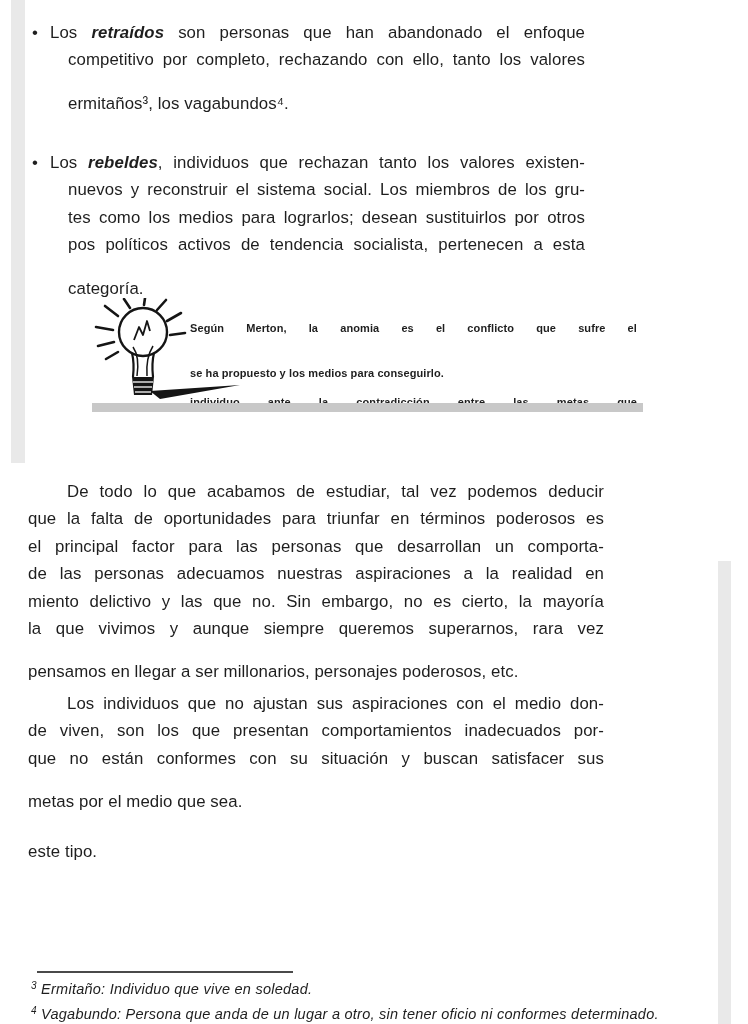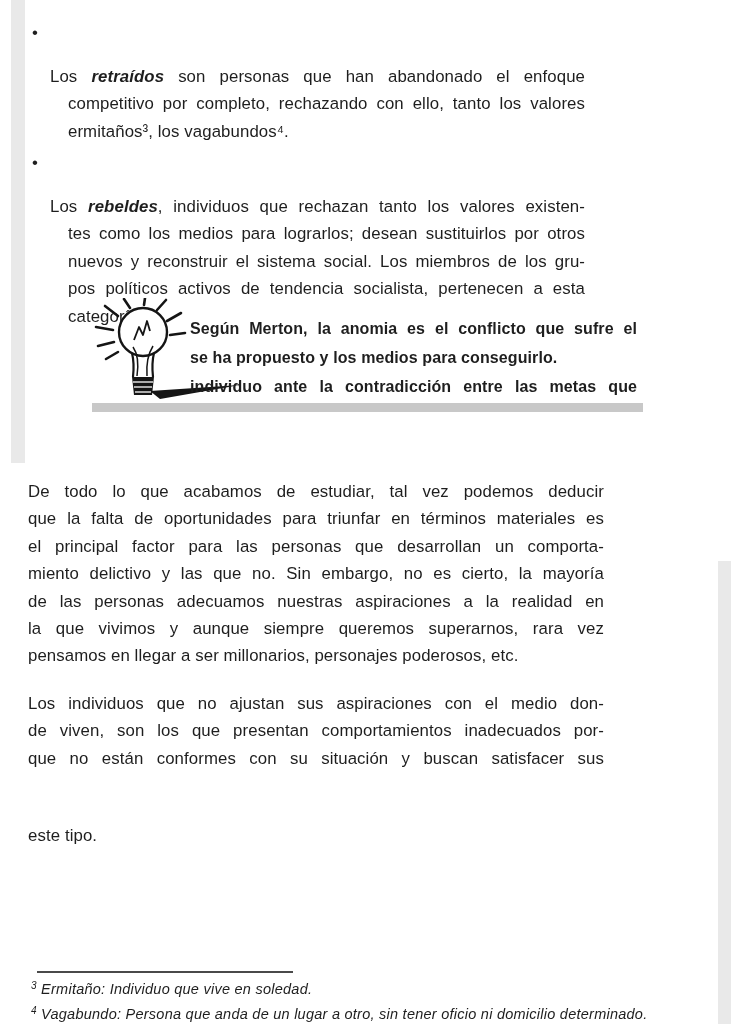--- a/index.html
+++ b/index.html
@@ -13,35 +13,35 @@
   }
   .abs { position: absolute; }
 
   
   .left-bar  { left: 11px;  top: 0;     width: 14px; height: 463px; background: #e9e9e9; }
   .right-bar { left: 718px; top: 561px; width: 13px; height: 463px; background: #e9e9e9; }
 
   
   .body-text { font-size: 16.8px; line-height: 27.4px; letter-spacing: 0.1px; }
   .tline      { text-align: justify; text-align-last: justify; }
-  .tline-last { text-align-last: left; }
+  .tline-last { text-align-last: left; margin-top: 16px; }
   .line1      { text-align: justify; text-align-last: justify; }
 
   .bullet-item   { left: 68px; width: 517px; }
-  .bullet-item .line1 { margin-left: -18px; margin-top: 44px; }
+  .bullet-item .line1 { margin-left: -18px; }
   .bullet-marker { left: 32px; font-size: 16.8px; line-height: 27.4px; }
   .term { font-weight: bold; font-style: italic; }
 
   .para { left: 28px; width: 576px; }
-  .para .line1 { }
+  .para .line1 { margin-left: 39px; }
 
   
   .callout-text {
     left: 190px; top: 314px; width: 447px;
-    font-size: 16px; font-weight: bold; line-height: 29px;
+    font-size: 11px; font-weight: bold; line-height: 29px;
     letter-spacing: 0.1px;
   }
   .callout-bar { left: 92px; top: 403px; width: 551px; height: 9px; background: #c8c8c8; }
   .callout-icon { left: 88px; top: 298px; width: 160px; height: 112px; }
 
   
   .fn-rule { left: 37px; top: 971px; width: 256px; height: 2px; background: #4a4a4a; }
   .footnotes { left: 31px; top: 975px; width: 706px; font-size: 14.5px; line-height: 21px; letter-spacing: 0.25px; }
   .fn-line { white-space: nowrap; font-style: italic; }
   .fn-sup { font-size: 10px; vertical-align: 5px; }
@@ -62,22 +62,22 @@
       <div class="tline tline-last">ermitaños³, los vagabundos⁴.</div>
     </div>
 </div>
 
 <span class="abs bullet-marker" style="top:149px">•</span>
 <div class="abs bullet-item body-text" style="top:149px">
   <div class="line1">
     <span>Los </span><span class="term">rebeldes</span><span>, individuos que rechazan tanto los valores existen-</span>
   </div>
   <div>
+      <div class="tline">nuevos y reconstruir el sistema social. Los miembros de los gru-</div>
       <div class="tline">tes como los medios para lograrlos; desean sustituirlos por otros</div>
-      <div class="tline">nuevos y reconstruir el sistema social. Los miembros de los gru-</div>
       <div class="tline">pos políticos activos de tendencia socialista, pertenecen a esta</div>
       <div class="tline tline-last">categoría.</div>
     </div>
 </div>
 
 <div class="abs callout-icon">
   <svg width="160" height="112" viewBox="0 0 160 112" xmlns="http://www.w3.org/2000/svg">
     <g stroke="#151515" stroke-width="2.6" stroke-linecap="round">
       <line x1="26" y1="44" x2="10" y2="48"></line>
       <line x1="25" y1="32" x2="8" y2="29"></line>
@@ -105,44 +105,45 @@
 <div class="abs callout-text">
     <div class="tline">Según Merton, la anomia es el conflicto que sufre el</div>
     <div class="tline tline-last">se ha propuesto y los medios para conseguirlo.</div>
     <div class="tline">individuo ante la contradicción entre las metas que</div>
   </div>
 <div class="abs callout-bar"></div>
 
 <div class="abs para body-text" style="top:478px">
   <div class="line1">De todo lo que acabamos de estudiar, tal vez podemos deducir</div>
   <div>
-      <div class="tline">que la falta de oportunidades para triunfar en términos materiales es</div>
+      <div class="tline">que la falta de oportunidades para triunfar en términos poderosos es</div>
       <div class="tline">el principal factor para las personas que desarrollan un comporta-</div>
+      <div class="tline">de las personas adecuamos nuestras aspiraciones a la realidad en</div>
       <div class="tline">miento delictivo y las que no. Sin embargo, no es cierto, la mayoría</div>
-      <div class="tline">de las personas adecuamos nuestras aspiraciones a la realidad en</div>
       <div class="tline">la que vivimos y aunque siempre queremos superarnos, rara vez</div>
       <div class="tline tline-last">pensamos en llegar a ser millonarios, personajes poderosos, etc.</div>
     </div>
 </div>
 
 <div class="abs para body-text" style="top:690px">
   <div class="line1">Los individuos que no ajustan sus aspiraciones con el medio don-</div>
   <div>
       <div class="tline">de viven, son los que presentan comportamientos inadecuados por-</div>
       <div class="tline">que no están conformes con su situación y buscan satisfacer sus</div>
+      <div class="tline tline-last">metas por el medio que sea.</div>
     </div>
 </div>
 
 <div class="abs para body-text" style="top:822px">
   <div>
       <div class="tline tline-last">este tipo.</div>
     </div>
 </div>
 
 <div class="abs fn-rule"></div>
 <div class="abs footnotes">
   <div class="fn-line">
     <span class="fn-sup">3</span><span> Ermitaño: Individuo que vive en soledad.</span>
   </div>
   <div class="fn-line">
-    <span class="fn-sup">4</span><span> Vagabundo: Persona que anda de un lugar a otro, sin tener oficio ni domicilio determinado.</span>
+    <span class="fn-sup">4</span><span> Vagabundo: Persona que anda de un lugar a otro, sin tener oficio ni conformes determinado.</span>
   </div>
 </div>
 
 </body></html>

